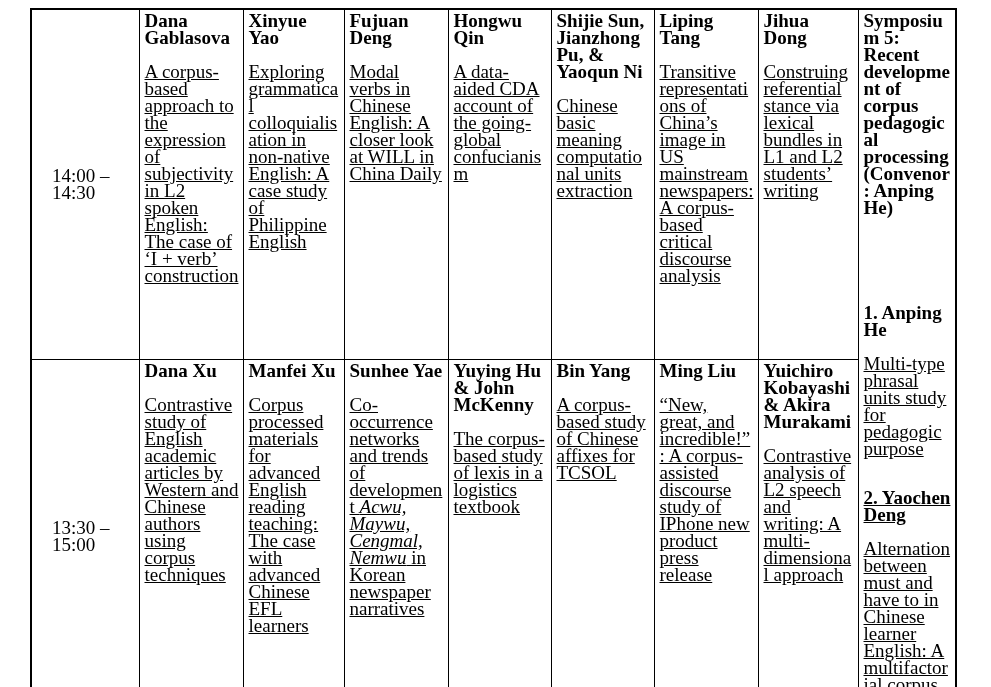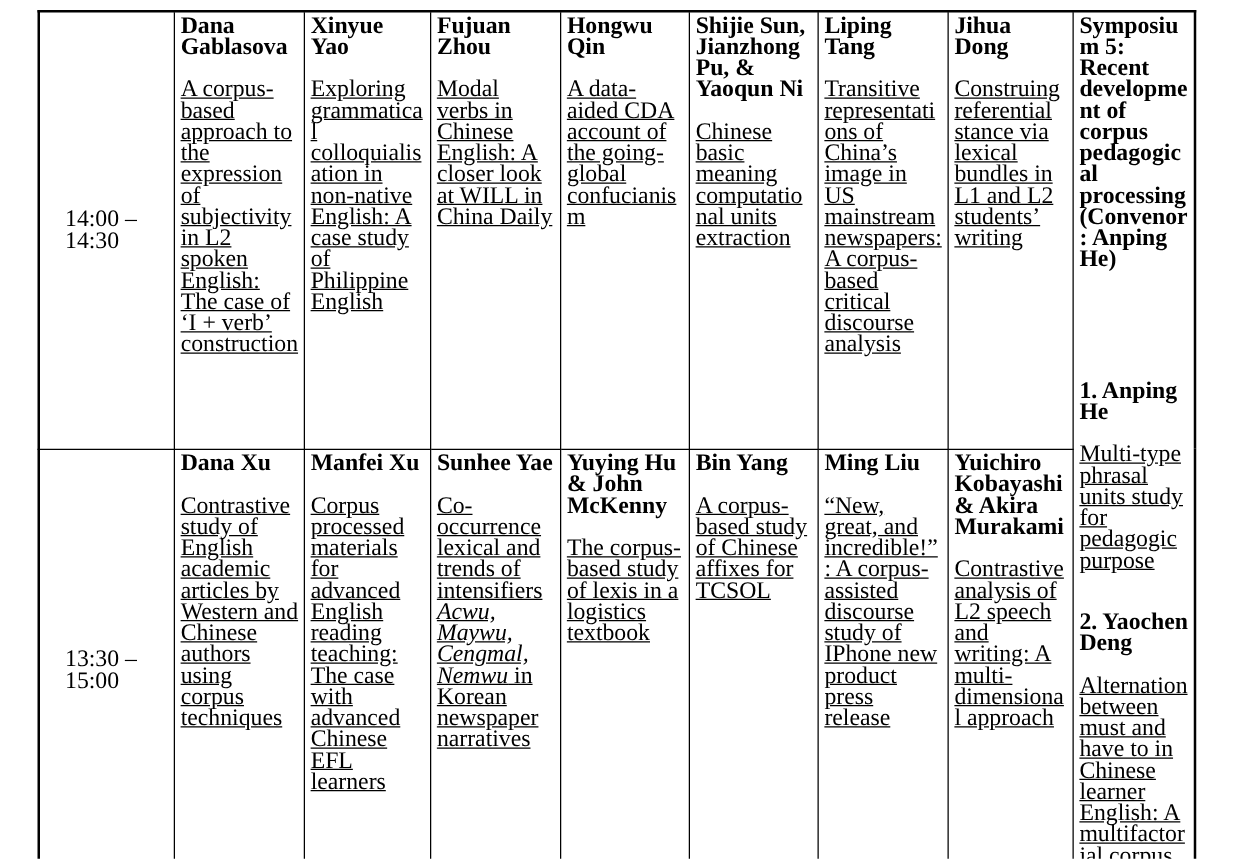--- a/index.html
+++ b/index.html
@@ -39,21 +39,21 @@
   td.time-cell {
     vertical-align: middle;
     padding-left: 20px;
   }
   .name {
     font-weight: bold;
     margin: 0 0 17px 0;
   }
   .title { margin: 0; text-decoration: underline; }
   .sym-item1 { margin-top: 88px; }
-  .sym-item2 { margin-top: 32px; }
+  .sym-item2 { margin-top: 32px; text-decoration: underline; }
   em.kw { font-style: italic; }
 </style>
 </head>
 <body>
 
 <div class="page">
   <table class="schedule">
     <colgroup>
       <col style="width:108px">
       <col style="width:104px">
@@ -72,21 +72,21 @@
       </td>
       <td>
         <div class="name">Dana Gablasova</div>
         <div class="title">A corpus-based approach to the expression of subjectivity in L2 spoken English: The case of ‘I + verb’ construction</div>
       </td>
       <td>
         <div class="name">Xinyue Yao</div>
         <div class="title">Exploring grammatical colloquialisation in non-native English: A case study of Philippine English</div>
       </td>
       <td>
-        <div class="name">Fujuan Zhou</div>
+        <div class="name">Fujuan Deng</div>
         <div class="title">Modal verbs in Chinese English: A closer look at WILL in China Daily</div>
       </td>
       <td>
         <div class="name">Hongwu Qin</div>
         <div class="title">A data-aided CDA account of the going-global confucianism</div>
       </td>
       <td>
         <div class="name">Shijie Sun, Jianzhong Pu, &amp; Yaoqun Ni</div>
         <div class="title">Chinese basic meaning computational units extraction</div>
       </td>
@@ -113,21 +113,21 @@
       <td>
         <div class="name">Dana Xu</div>
         <div class="title">Contrastive study of English academic articles by Western and Chinese authors using corpus techniques</div>
       </td>
       <td>
         <div class="name">Manfei Xu</div>
         <div class="title">Corpus processed materials for advanced English reading teaching: The case with advanced Chinese EFL learners</div>
       </td>
       <td>
         <div class="name">Sunhee Yae</div>
-        <div class="title"><span>Co-occurrence lexical and trends of intensifiers </span><em class="kw">Acwu, Maywu, Cengmal, Nemwu</em><span> in Korean newspaper narratives</span></div>
+        <div class="title"><span>Co-occurrence networks and trends of development </span><em class="kw">Acwu, Maywu, Cengmal, Nemwu</em><span> in Korean newspaper narratives</span></div>
       </td>
       <td>
         <div class="name">Yuying Hu &amp; John McKenny</div>
         <div class="title">The corpus-based study of lexis in a logistics textbook</div>
       </td>
       <td>
         <div class="name">Bin Yang</div>
         <div class="title">A corpus-based study of Chinese affixes for TCSOL</div>
       </td>
       <td>

